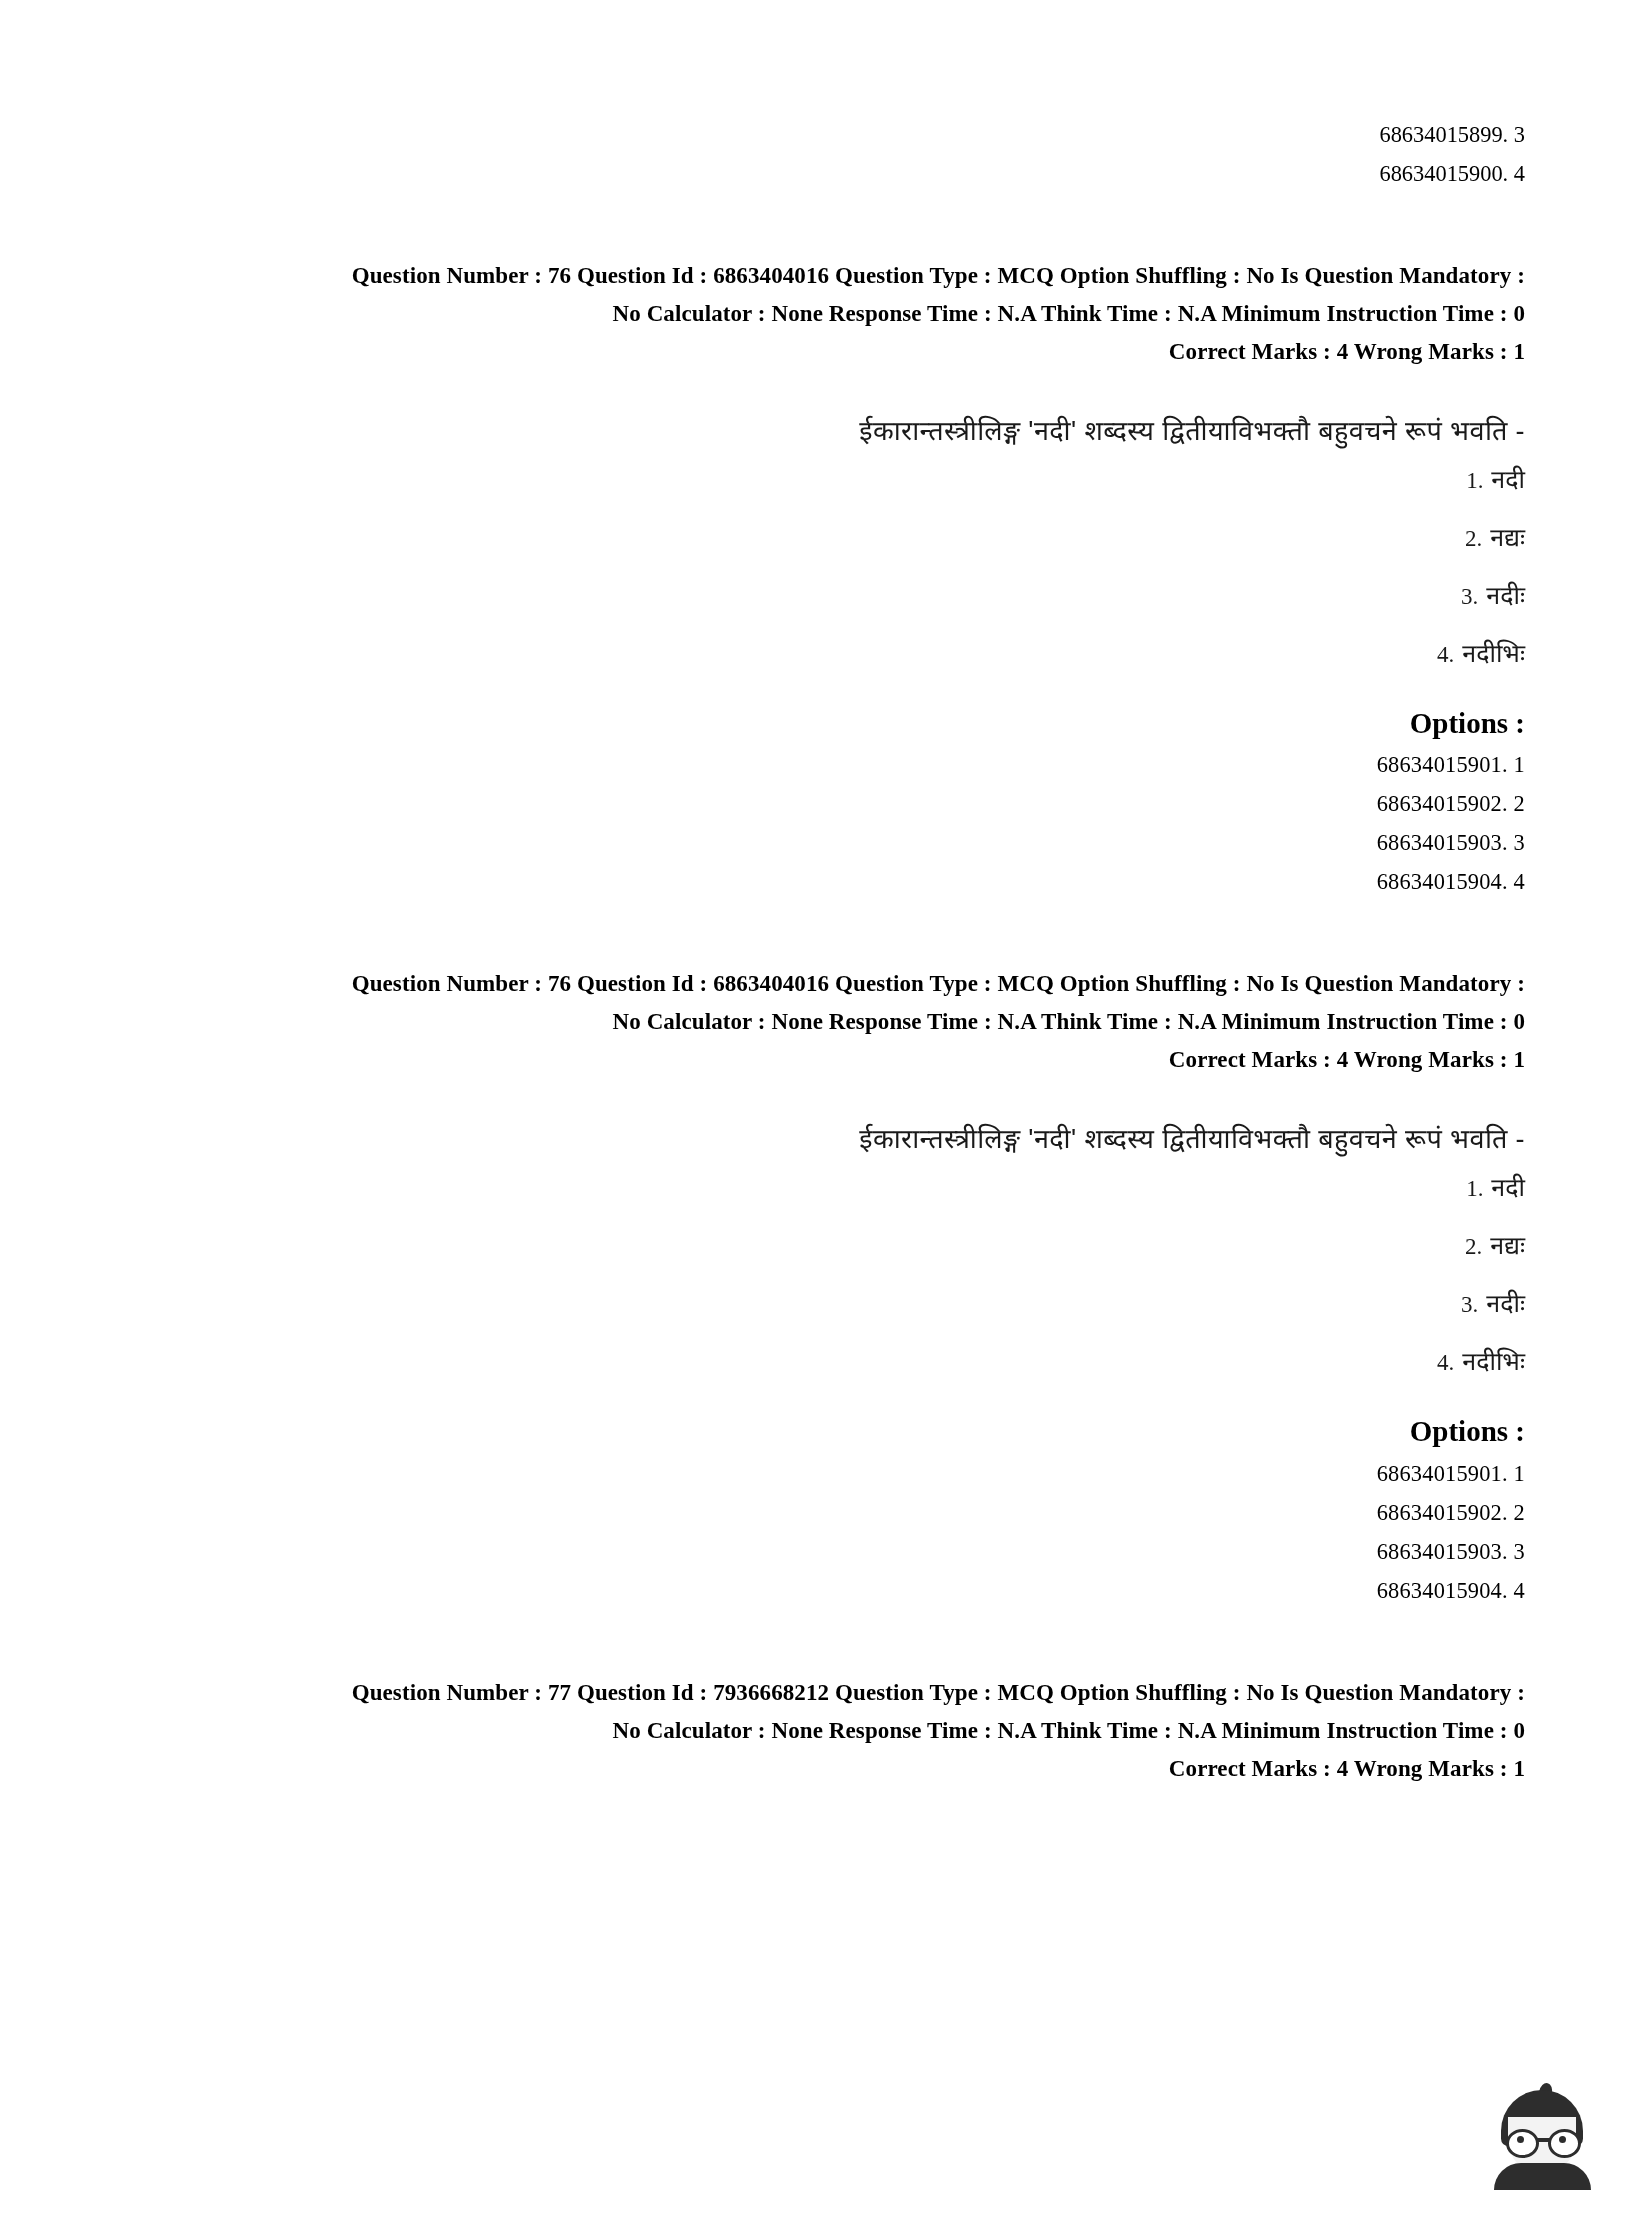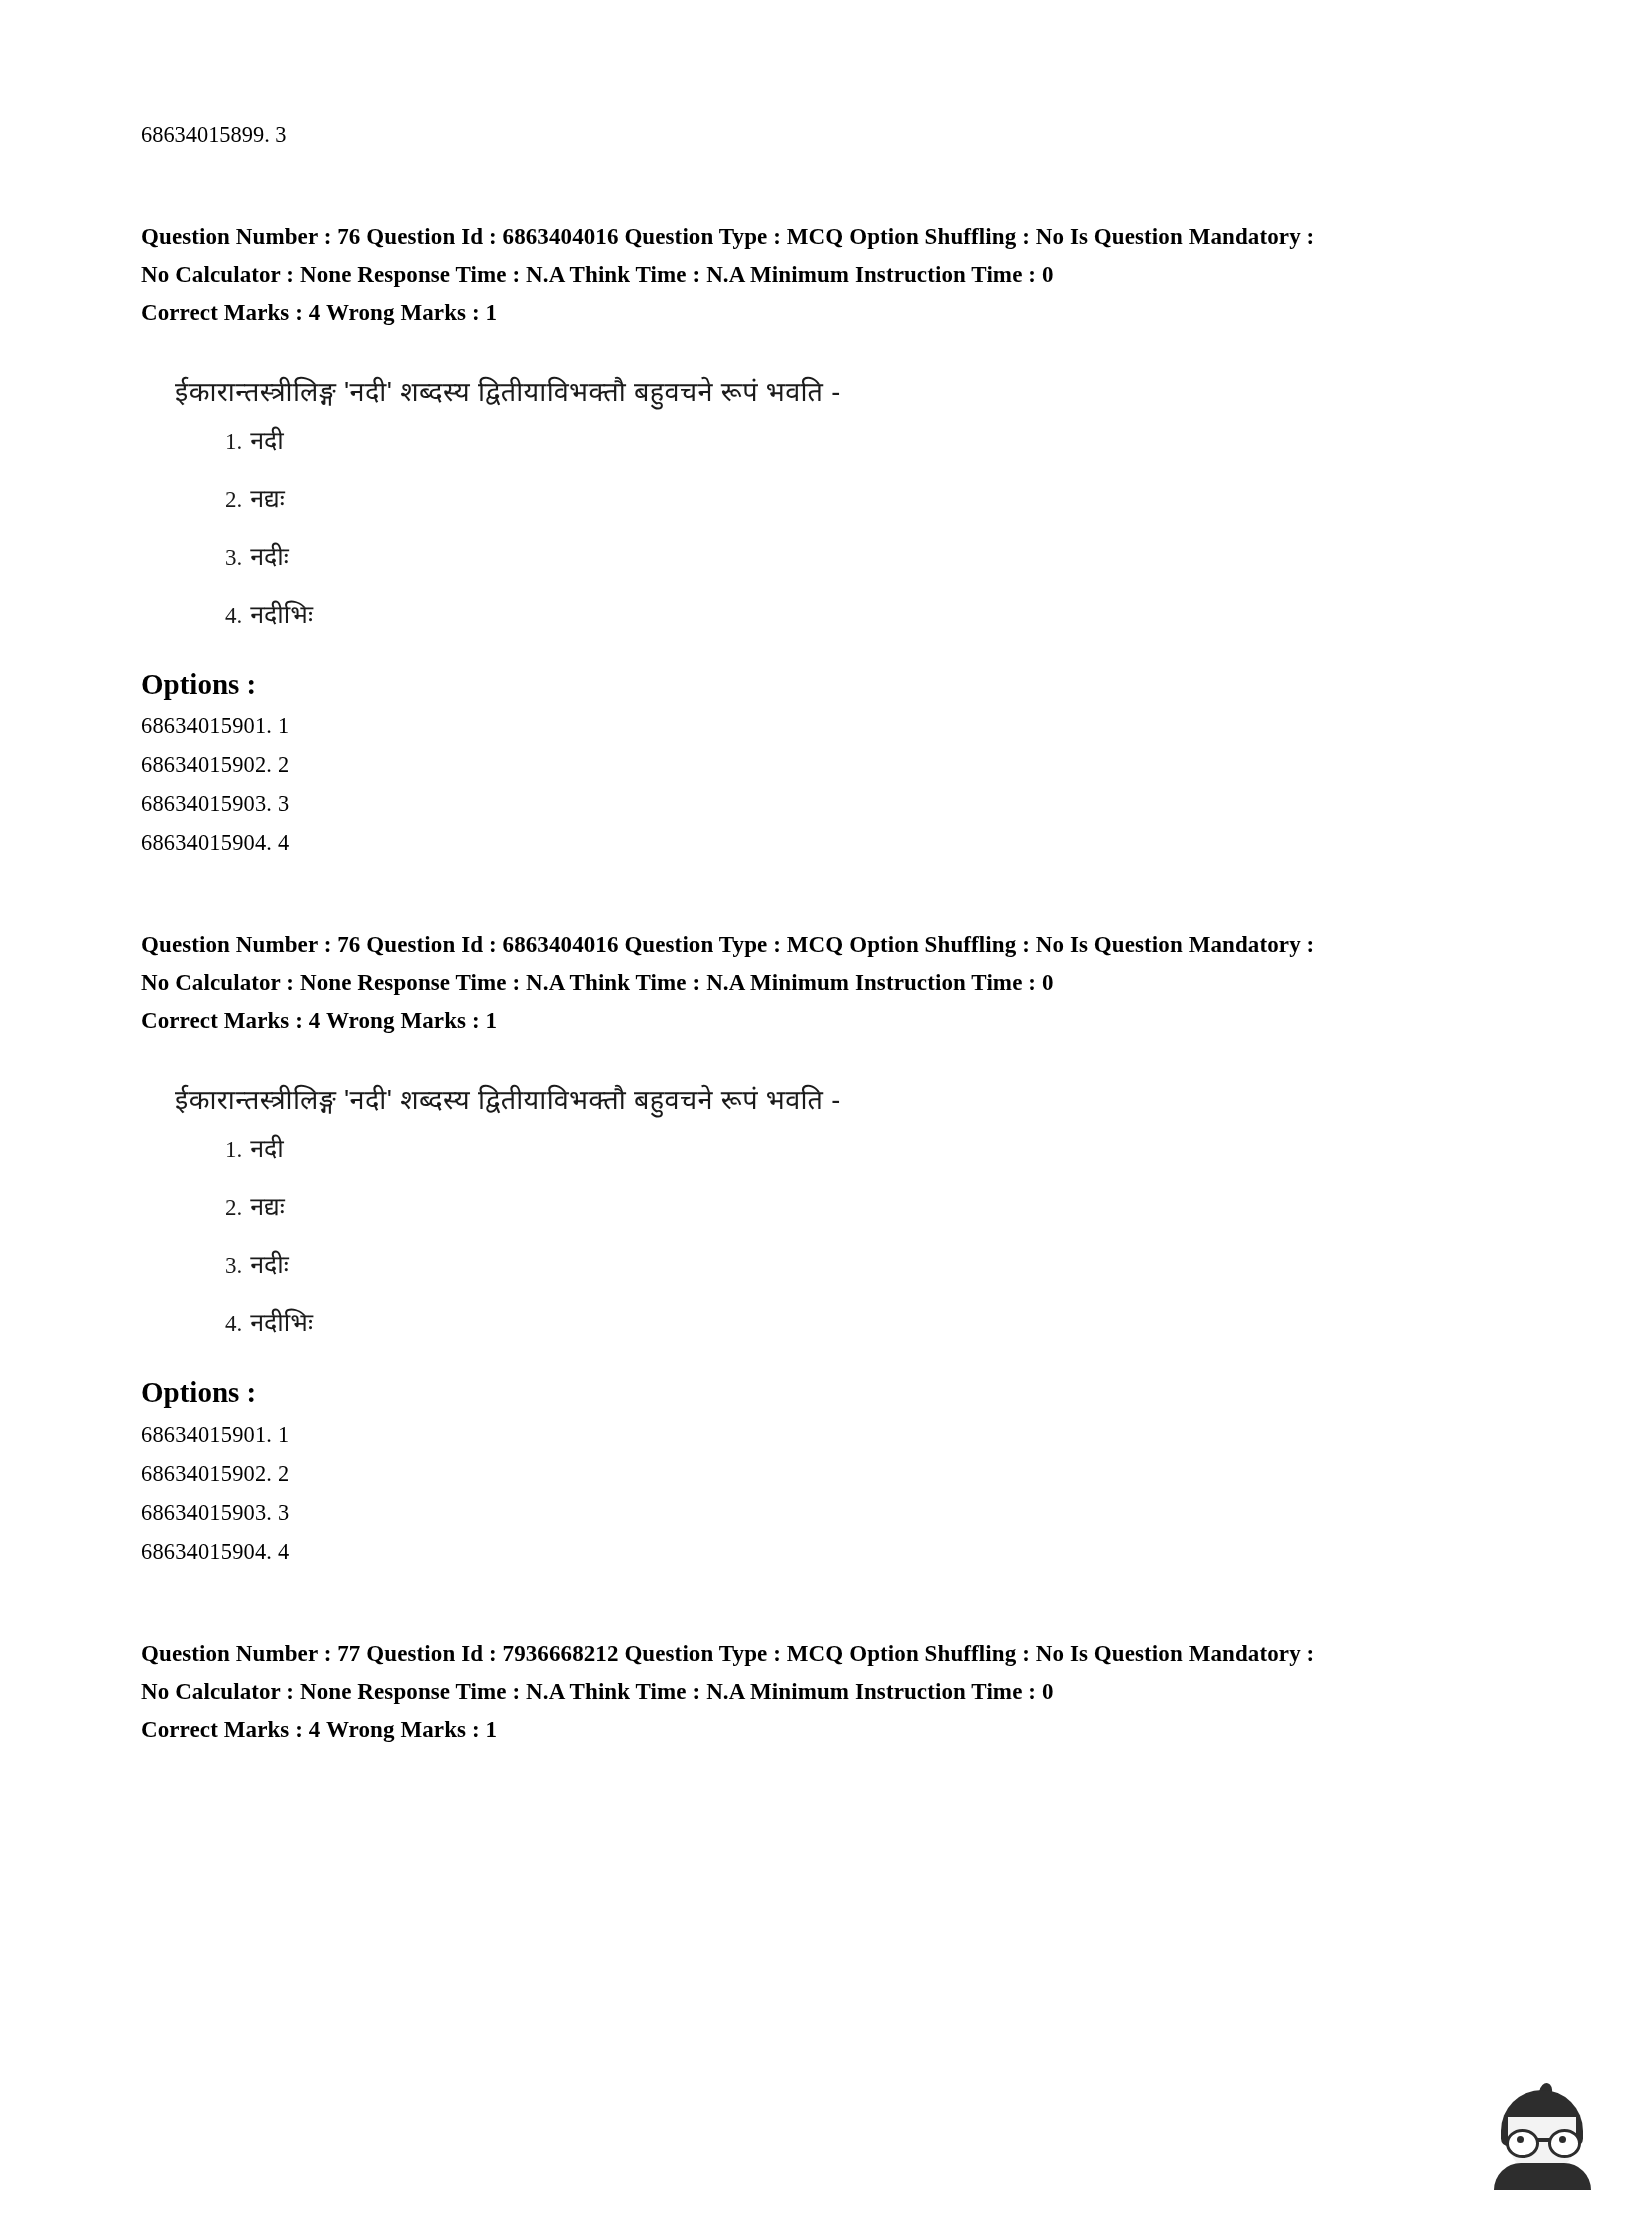--- a/index.html
+++ b/index.html
@@ -17,23 +17,24 @@
   }
   .page {
     position: absolute;
     left: 0; top: 0;
     width: 1644px;
     height: 2217px;
     background: #fff;
   }
   .content {
     position: absolute;
-    left: 141px;
+    left: 128px;
     top: 115px;
     width: 1397px;
+    text-align: right;
   }
   .opt-line {
     font-size: 22.4px;
     line-height: 39px;
     letter-spacing: 0.2px;
   }
   .qmeta {
     font-weight: bold;
     font-size: 23px;
     line-height: 38px;
@@ -193,20 +194,21 @@
   }
 </style>
 </head>
 <body>
 
 <div class="page">
   <div class="content">
 
     <div>
       <div class="top-codes">68634015899. 3</div>
+      <div class="top-codes">68634015900. 4</div>
     </div>
 
     <div class="spacer-lg"></div>
 
     <div>
       <div class="qmeta-block">
         <div class="qmeta">Question Number : 76 Question Id : 6863404016 Question Type : MCQ Option Shuffling : No Is Question Mandatory :</div>
         <div class="qmeta">No Calculator : None Response Time : N.A Think Time : N.A Minimum Instruction Time : 0</div>
         <div class="qmeta">Correct Marks : 4 Wrong Marks : 1</div>
       </div>

